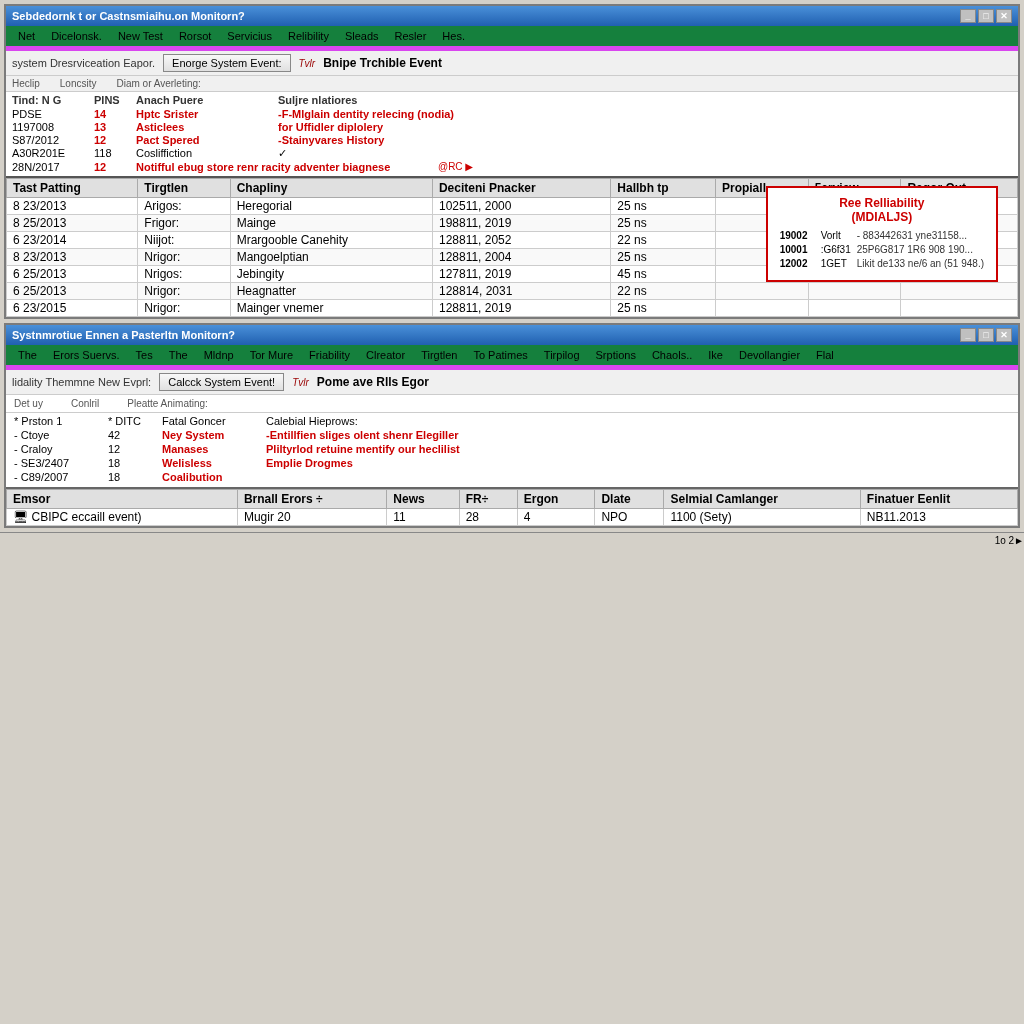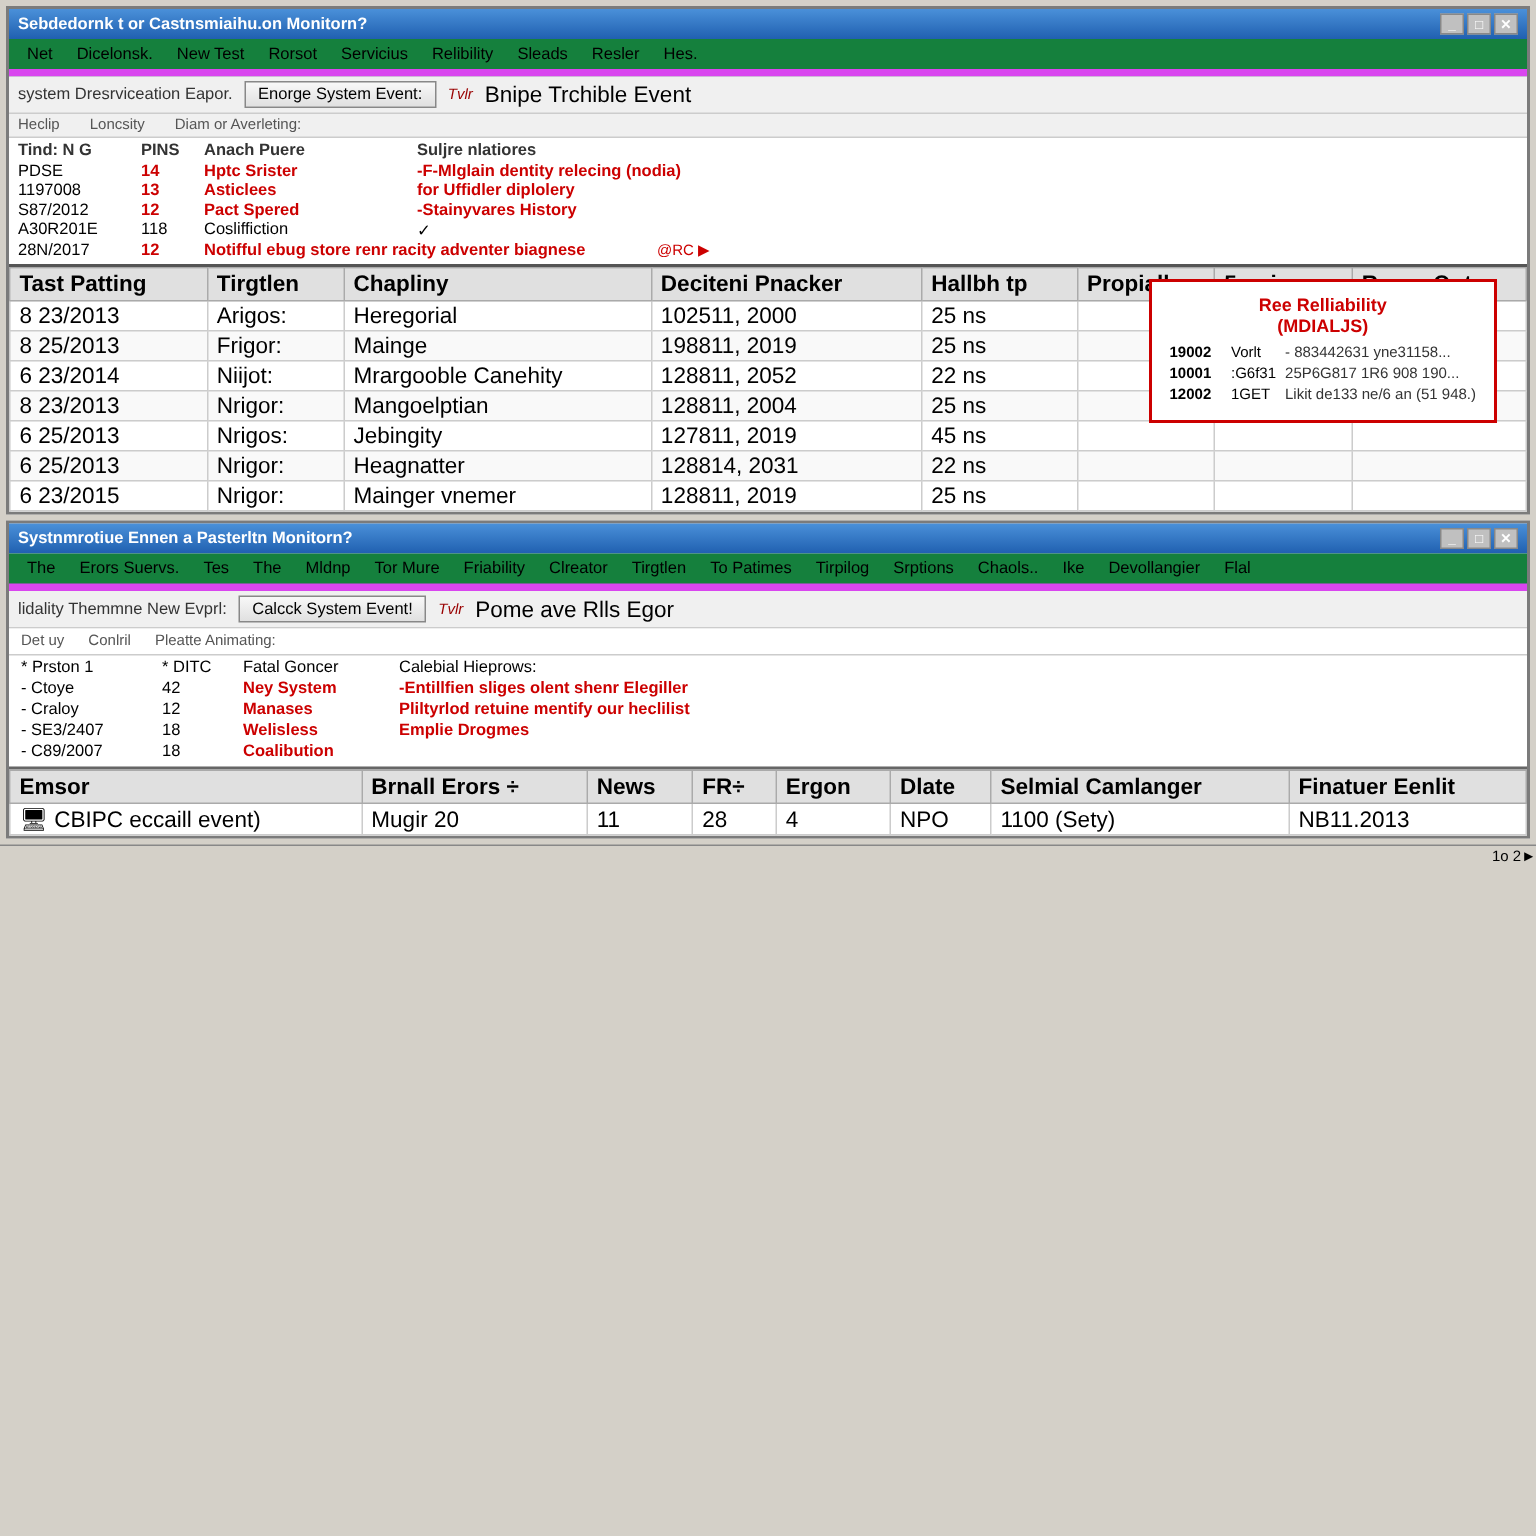--- a/index.html
+++ b/index.html
@@ -71,41 +71,41 @@
       padding: 2px 8px;
       font-size: 11px;
       cursor: pointer;
     }
     .toolbar-tag {
       color: #990000;
       font-size: 10px;
       font-style: italic;
     }
     .toolbar-event-label {
-      font-size: 15px;
-      font-weight: normal;
+      font-size: 12px;
+      font-weight: bold;
       color: #000;
     }
 
     
     .panel-header {
       background: #f0f0f0;
       border-bottom: 1px solid #ccc;
       padding: 2px 6px;
       font-size: 10px;
       color: #555;
       display: flex;
       gap: 20px;
     }
 
     
     .data-table {
       width: 100%;
       border-collapse: collapse;
-      font-size: 15px;
+      font-size: 12px;
     }
     .data-table th {
       background: #e0e0e0;
       border: 1px solid #aaa;
       padding: 2px 6px;
       text-align: left;
       font-weight: bold;
       white-space: nowrap;
     }
     .data-table td {
@@ -398,21 +398,21 @@
   </div>
 
   <div class="toolbar">
     <span class="toolbar-label">lidality Themmne New Evprl:</span>
     <button class="toolbar-btn">Calcck System Event!</button>
     <span class="toolbar-tag">Tvlr</span>
     <span class="toolbar-event-label">Pome ave Rlls Egor</span>
   </div>
 
   <div style="background: white; padding: 0;">
-    <div style="display: flex; gap: 16px; padding: 3px 8px; font-size: 10px; color: #555; border-bottom: 1px solid #ccc;">
+    <div style="display: flex; gap: 28px; padding: 3px 8px; font-size: 10px; color: #555; border-bottom: 1px solid #ccc;">
       <span>Det uy</span>
       <span>Conlril</span>
       <span>Pleatte Animating:</span>
     </div>
     <div style="padding: 2px 8px;">
 
       <div style="display: grid; grid-template-columns: 90px 50px 100px 1fr; gap: 4px; margin-bottom: 2px;">
         <span>* Prston 1</span>
         <span>* DITC</span>
         <span>Fatal Goncer</span>

